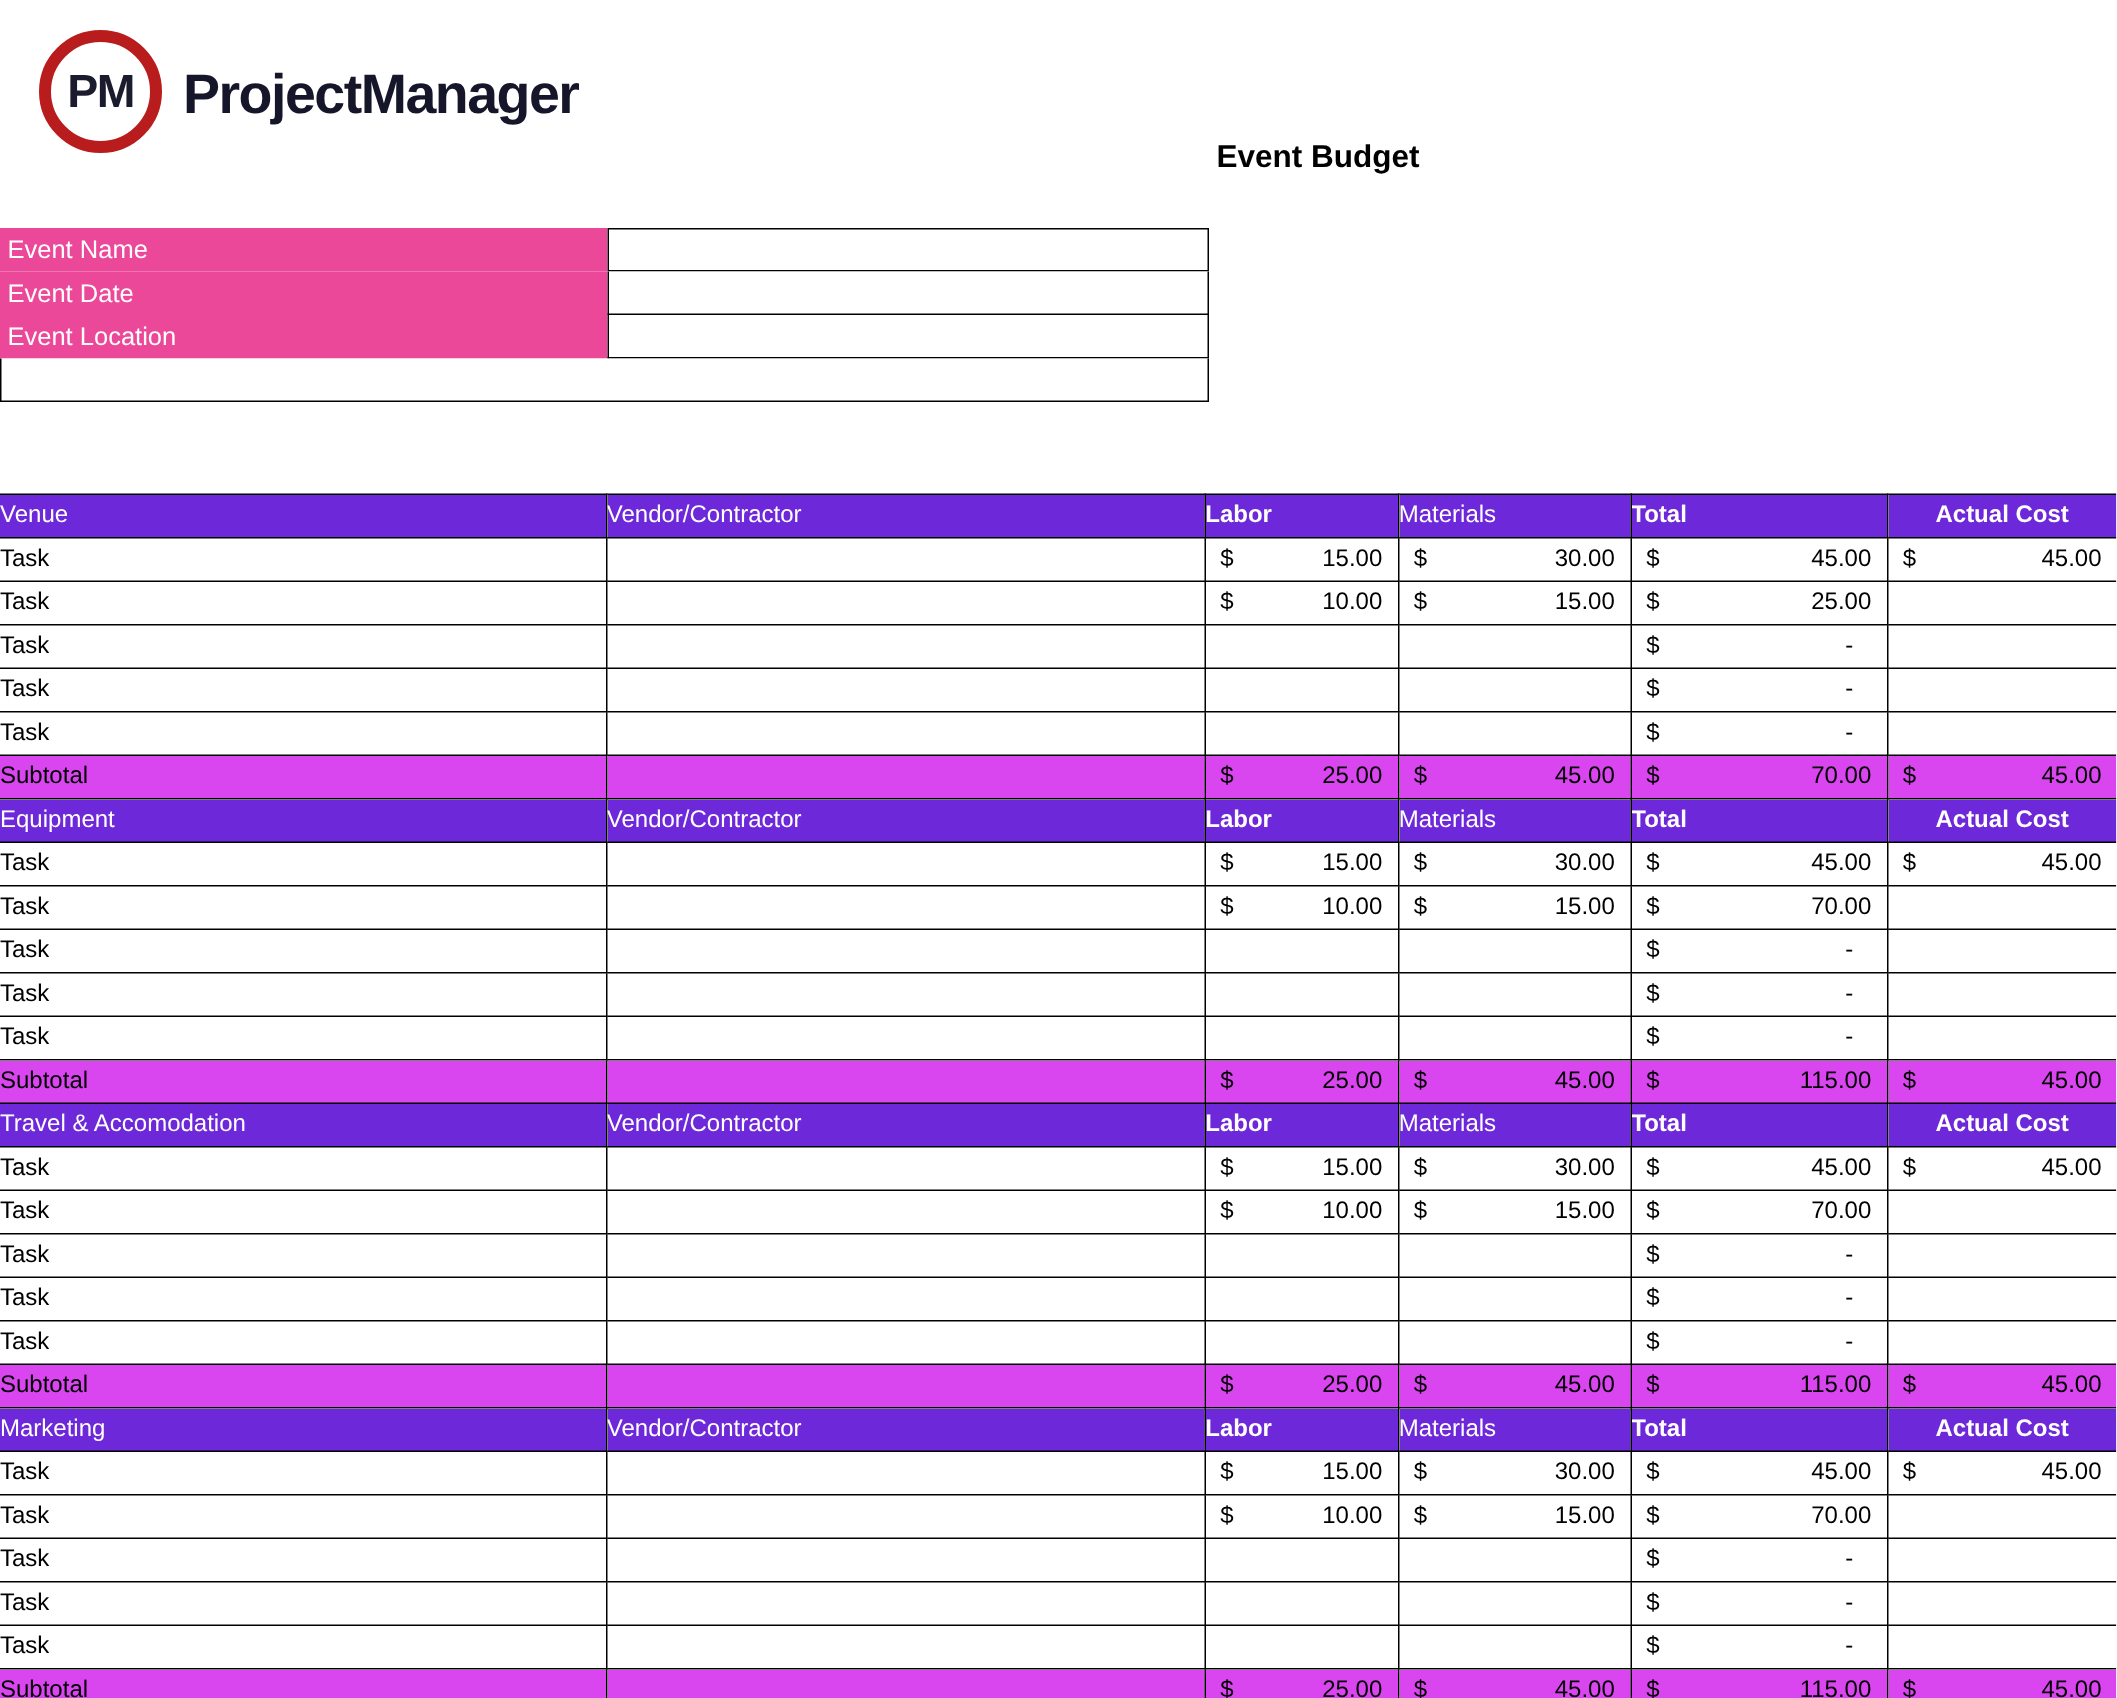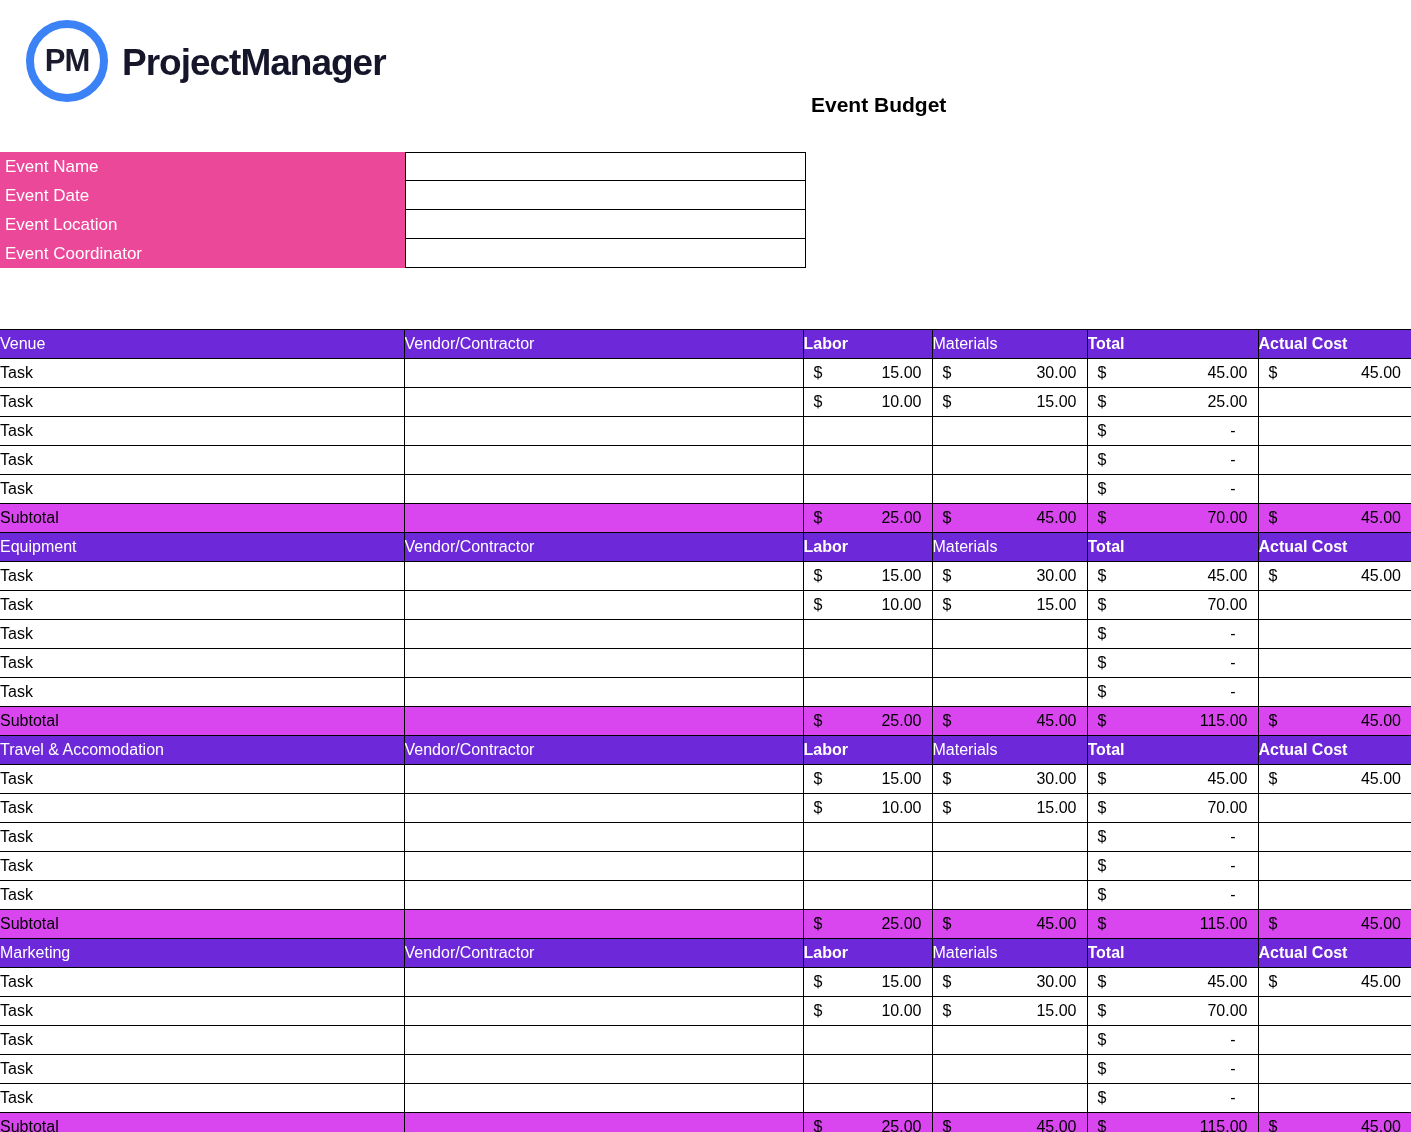--- a/index.html
+++ b/index.html
@@ -11,21 +11,21 @@
     overflow: hidden;
     font-family: "Liberation Sans", sans-serif;
     color: #000000;
   }
 
   
   .logo-ring {
     position: absolute;
     left: 26px; top: 20px;
     width: 66px; height: 66px;
-    border: 8px solid #3b82f6;
+    border: 8px solid #b91c1c;
     border-radius: 50%;
     display: flex; align-items: center; justify-content: center;
     font-size: 31px; font-weight: 700; color: #1b1b2e;
     letter-spacing: -1px;
   }
   .brand {
     position: absolute;
     left: 122px; top: 42px;
     font-size: 37px; font-weight: 700;
     color: #16162b;
@@ -77,21 +77,21 @@
   table.budget td {
     height: 29px;
     padding: 0;
     border: 1px solid #000000;
     font-size: 16px;
     box-sizing: border-box;
     overflow: hidden;
     white-space: nowrap;
   }
   table.budget td:first-child { border-left: none; }
-  table.budget td:last-child  { border-right: none; }
+  table.budget td:last-child  { border-right: none; text-align: center; }
 
   tr.sec-header td {
     background: #6d28d9;
     color: #ffffff;
     border-color: #000000;
   }
   td.name-cell  { padding-left: 5px; }
   td.head-pad   { padding-left: 6px; }
   .fw-b { font-weight: 700; }
 
@@ -125,21 +125,20 @@
       </div>
       <div class="event-row">
         <div class="event-label">Event Date</div>
         <div class="event-value"></div>
       </div>
       <div class="event-row">
         <div class="event-label">Event Location</div>
         <div class="event-value"></div>
       </div>
       <div class="event-row">
-        <div class="event-label">Event Coordinator</div>
         <div class="event-value"></div>
       </div>
     </div>
 
   <table class="budget" id="budget-table">
     <colgroup>
       <col style="width:404px">
         <col style="width:399px">
         <col style="width:129px">
       <col style="width:155px">

